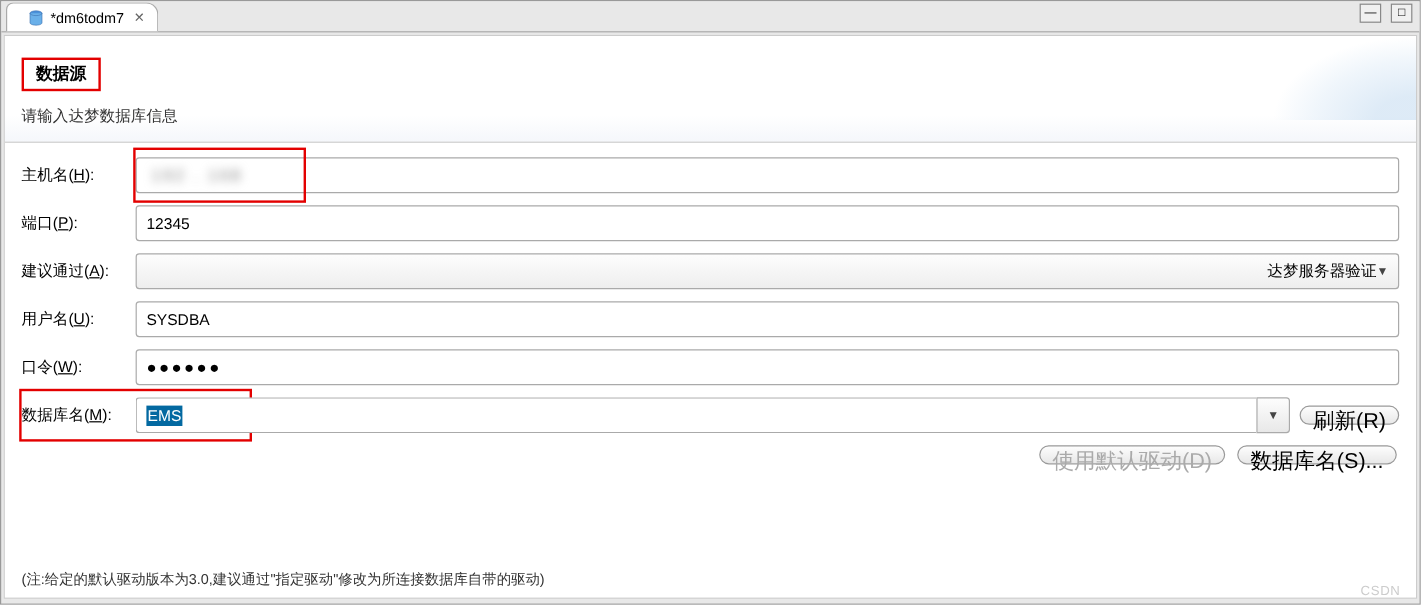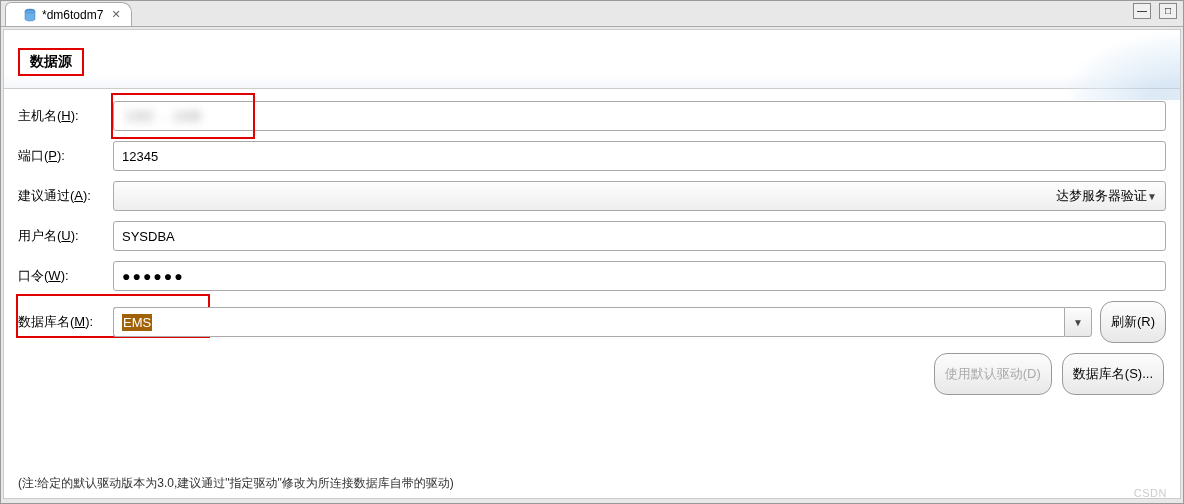--- a/index.html
+++ b/index.html
@@ -195,26 +195,26 @@
       border-bottom-right-radius: 3px;
       background: linear-gradient(to bottom, #fdfdfd, #e8e8e8);
       cursor: pointer;
       display: flex;
       align-items: center;
       justify-content: center;
       font-size: 10px;
       color: #444;
     }
     .btn {
-      height: 42px;
+      height: 16px;
       padding: 0 10px;
       border: 1px solid #999;
       border-radius: 13px;
       background: linear-gradient(to bottom, #fdfdfd, #e8e8e8);
-      font-size: 13px;
+      font-size: 18px;
       font-family: inherit;
       cursor: pointer;
     }
     .btn:disabled {
       color: #aaa;
       cursor: default;
     }
     .driver-row {
       display: flex;
       justify-content: flex-end;
@@ -223,21 +223,21 @@
       padding-right: 2px;
     }
     .note {
       position: absolute;
       bottom: 6px;
       left: 14px;
       font-size: 12px;
       color: #333;
     }
     .selected-text {
-      background: #a16207;
+      background: #0369a1;
       color: #fff;
       padding: 1px 1px;
       text-align: center;
     }
     .watermark {
       position: absolute;
       right: 16px;
       bottom: 4px;
       font-size: 11px;
       color: #ccc;
@@ -266,20 +266,21 @@
       <div class="win-btn">□</div>
     </div>
   </div>
 
   <div class="content-wrap">
     <div class="header-area">
       <div class="header-corner"></div>
       <span class="red-box-title">
         <span class="title-heading">数据源</span>
       </span>
+      <div class="subtitle">请输入达梦数据库信息</div>
     </div>
 
     <div class="form-area">
 
       <div class="form-row">
         <div class="form-label">
           <span>主机名(</span><span class="mnemonic">H</span><span>):</span>
         </div>
         <div class="input-wrap">
           <div class="text-input" style="display:flex;align-items:center;">

